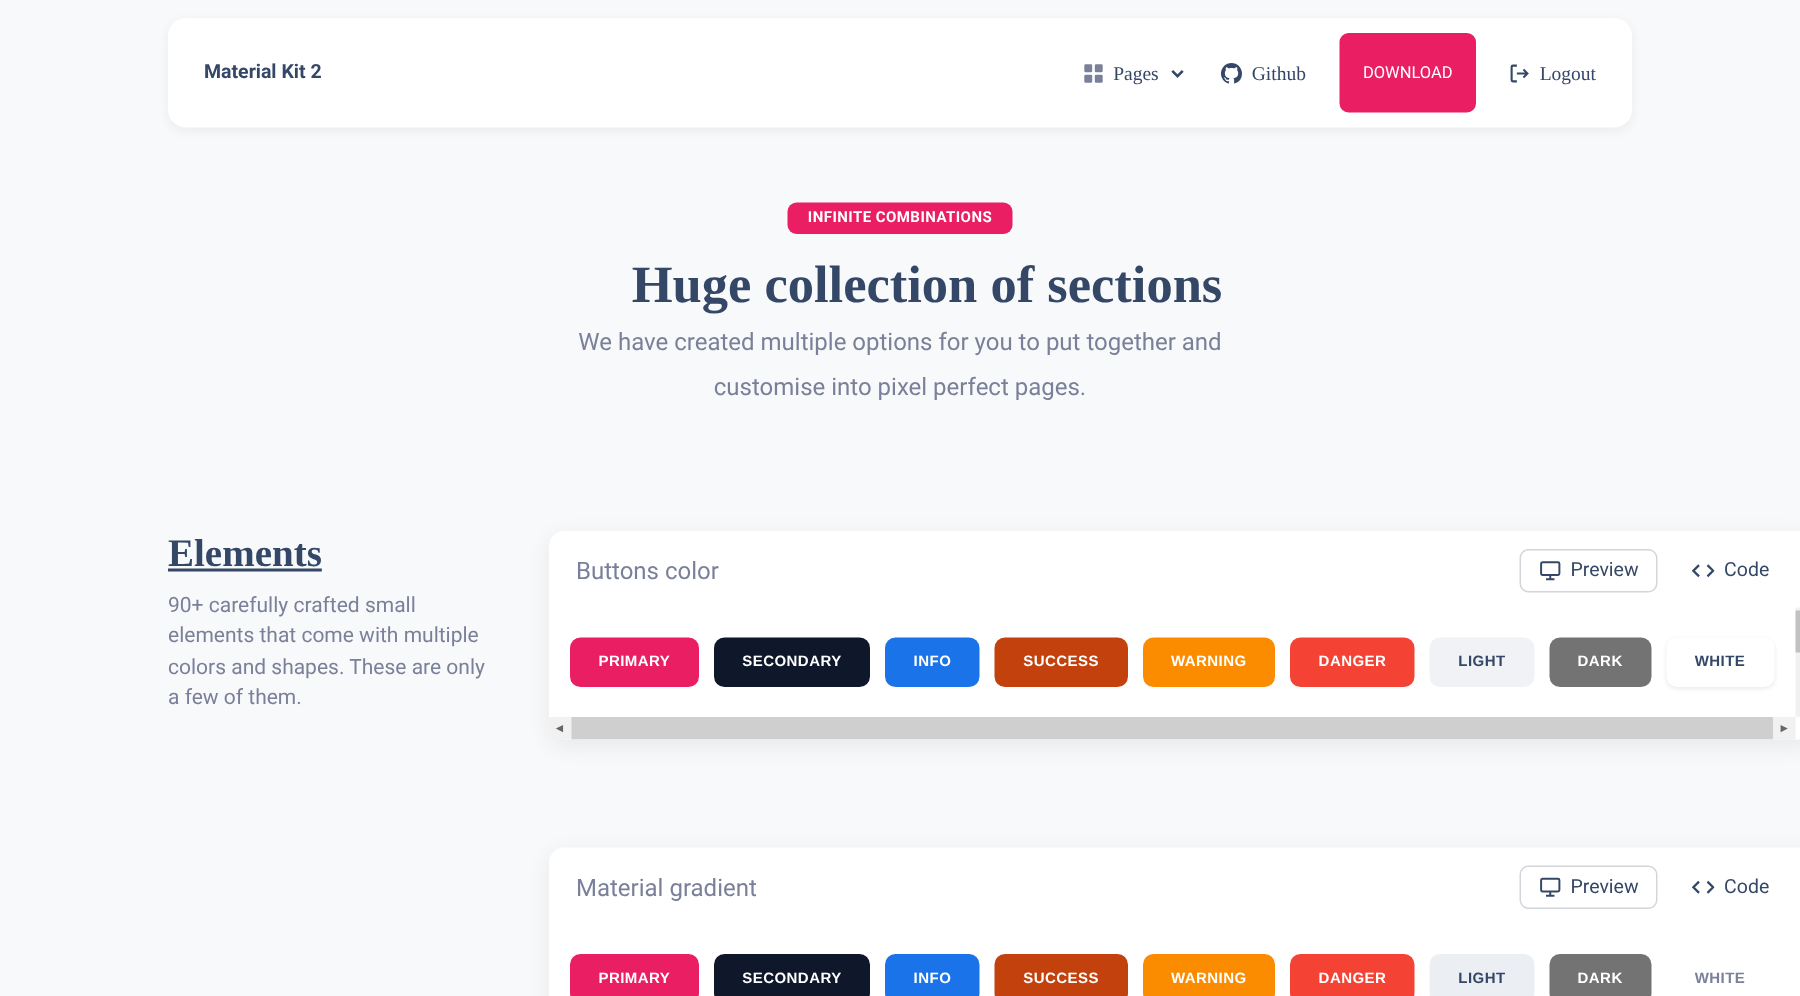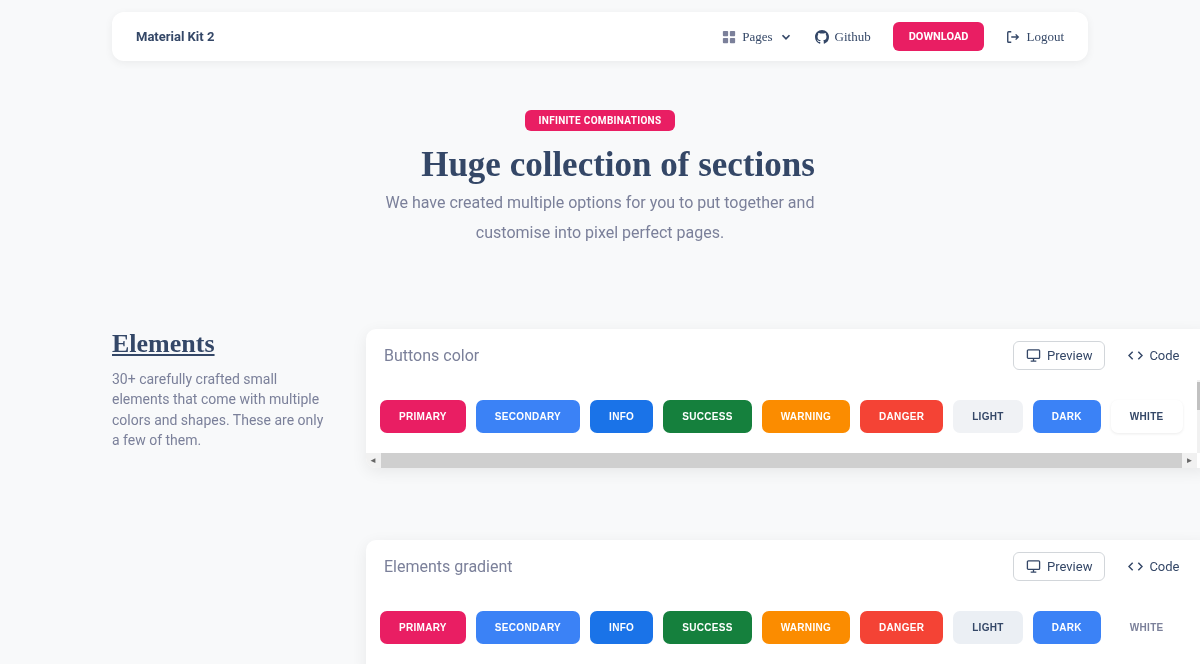--- a/index.html
+++ b/index.html
@@ -38,23 +38,23 @@
   font-size: 13px;
   font-weight: 400;
   color: #344767;
   cursor: pointer;
   font-family: Liberation Serif, serif;
 }
 .nav-item svg { width: 14px; height: 14px; }
 .download-btn {
   background: #e91e63;
   color: #fff;
-  font-weight: 700;
+  font-weight: 400;
   font-size: 11px;
-  padding: 8px 16px;
+  padding: 20px 16px;
   border-radius: 6px;
   cursor: pointer;
 }
 .hero {
   text-align: center;
   margin-top: 48px;
 }
 .badge {
   display: inline-block;
   background: #e91e63;
@@ -161,27 +161,27 @@
   font-weight: 700;
   padding: 11px 19px;
   border-radius: 7px;
   letter-spacing: 0.3px;
   cursor: pointer;
   border: none;
   color: #fff;
   flex-shrink: 0;
 }
 .btn-primary   { background: #e91e63; }
-.btn-secondary { background: #3b82f6; }
+.btn-secondary { background: #0f172a; }
 .btn-info      { background: #1a73e8; }
-.btn-success   { background: #15803d; }
+.btn-success   { background: #c2410c; }
 .btn-warning   { background: #fb8c00; }
 .btn-danger    { background: #f44335; }
 .btn-light     { background: #f0f2f5; color: #344767; }
-.btn-dark      { background: #3b82f6; }
+.btn-dark      { background: #737373; }
 .btn-white     { background: #fff; color: #344767; box-shadow: 0 1px 3px rgba(0,0,0,0.08); }
 .btn-light-g   { background: #ebeff4; color: #344767; }
 .btn-white-g   { background: #fff; color: #7b809a; }
 .hscrollbar {
   height: 15px;
   background: #f1f1f1;
   position: relative;
   display: flex;
   align-items: center;
 }
@@ -240,21 +240,21 @@
 <div class="hero">
   <span class="badge">INFINITE COMBINATIONS</span>
   <h1>Huge collection of sections</h1>
   <p>We have created multiple options for you to put together and</p>
   <p>customise into pixel perfect pages.</p>
 </div>
 
 <div class="content-row">
   <div class="side">
     <h2>Elements</h2>
-    <p>30+ carefully crafted small elements that come with multiple colors and shapes. These are only a few of them.</p>
+    <p>90+ carefully crafted small elements that come with multiple colors and shapes. These are only a few of them.</p>
   </div>
 
   <div class="main">
 
     <div class="card">
       <div class="card-header">
         <div class="card-title">Buttons color</div>
         <div class="toggle-group">
           <div class="toggle-btn active">
             <svg viewBox="0 0 16 16" fill="none" stroke="#344767" stroke-width="1.4">
@@ -293,21 +293,21 @@
           </div>
         </div>
         <div class="vscrollbar">
           <div class="thumb"></div>
         </div>
       </div>
     </div>
 
     <div class="card">
       <div class="card-header">
-        <div class="card-title">Elements gradient</div>
+        <div class="card-title">Material gradient</div>
         <div class="toggle-group">
           <div class="toggle-btn active">
             <svg viewBox="0 0 16 16" fill="none" stroke="#344767" stroke-width="1.4">
                 <rect x="1.5" y="2" width="13" height="9" rx="1"></rect>
                 <path d="M5 14h6M8 11v3"></path>
               </svg>
             <span>Preview</span>
           </div>
           <div class="toggle-btn">
             <svg viewBox="0 0 16 16" fill="none" stroke="#344767" stroke-width="1.6">

